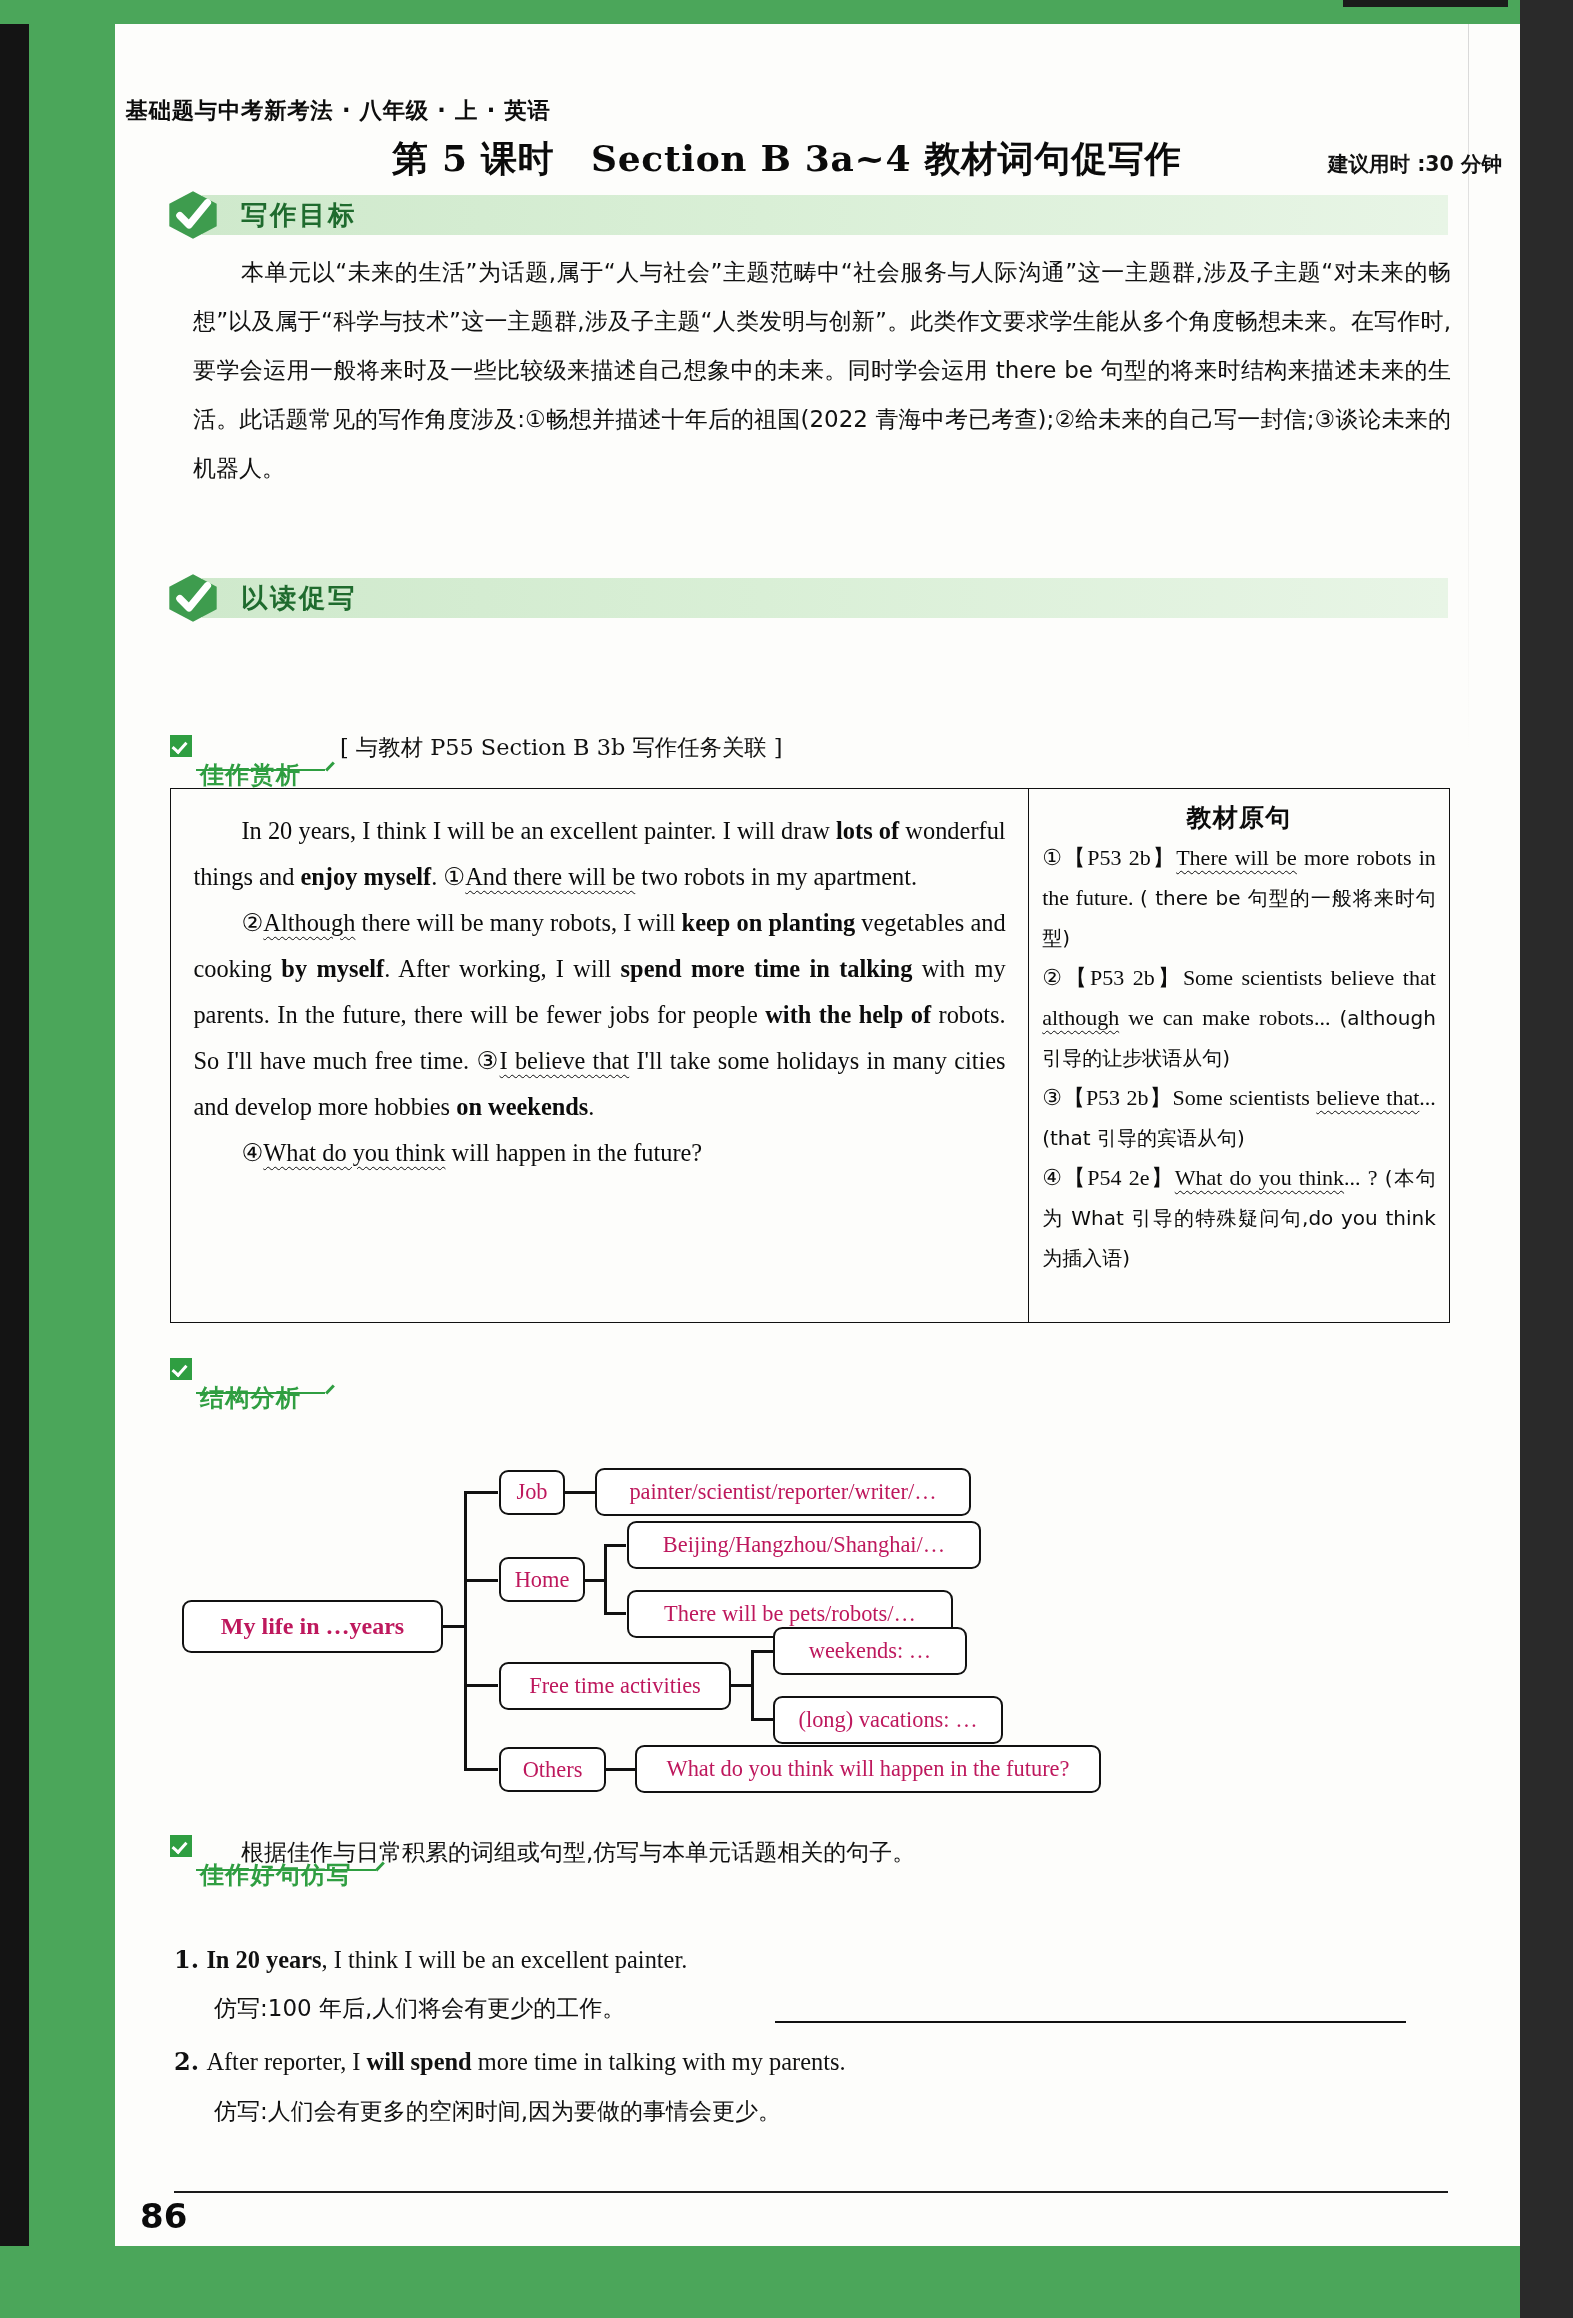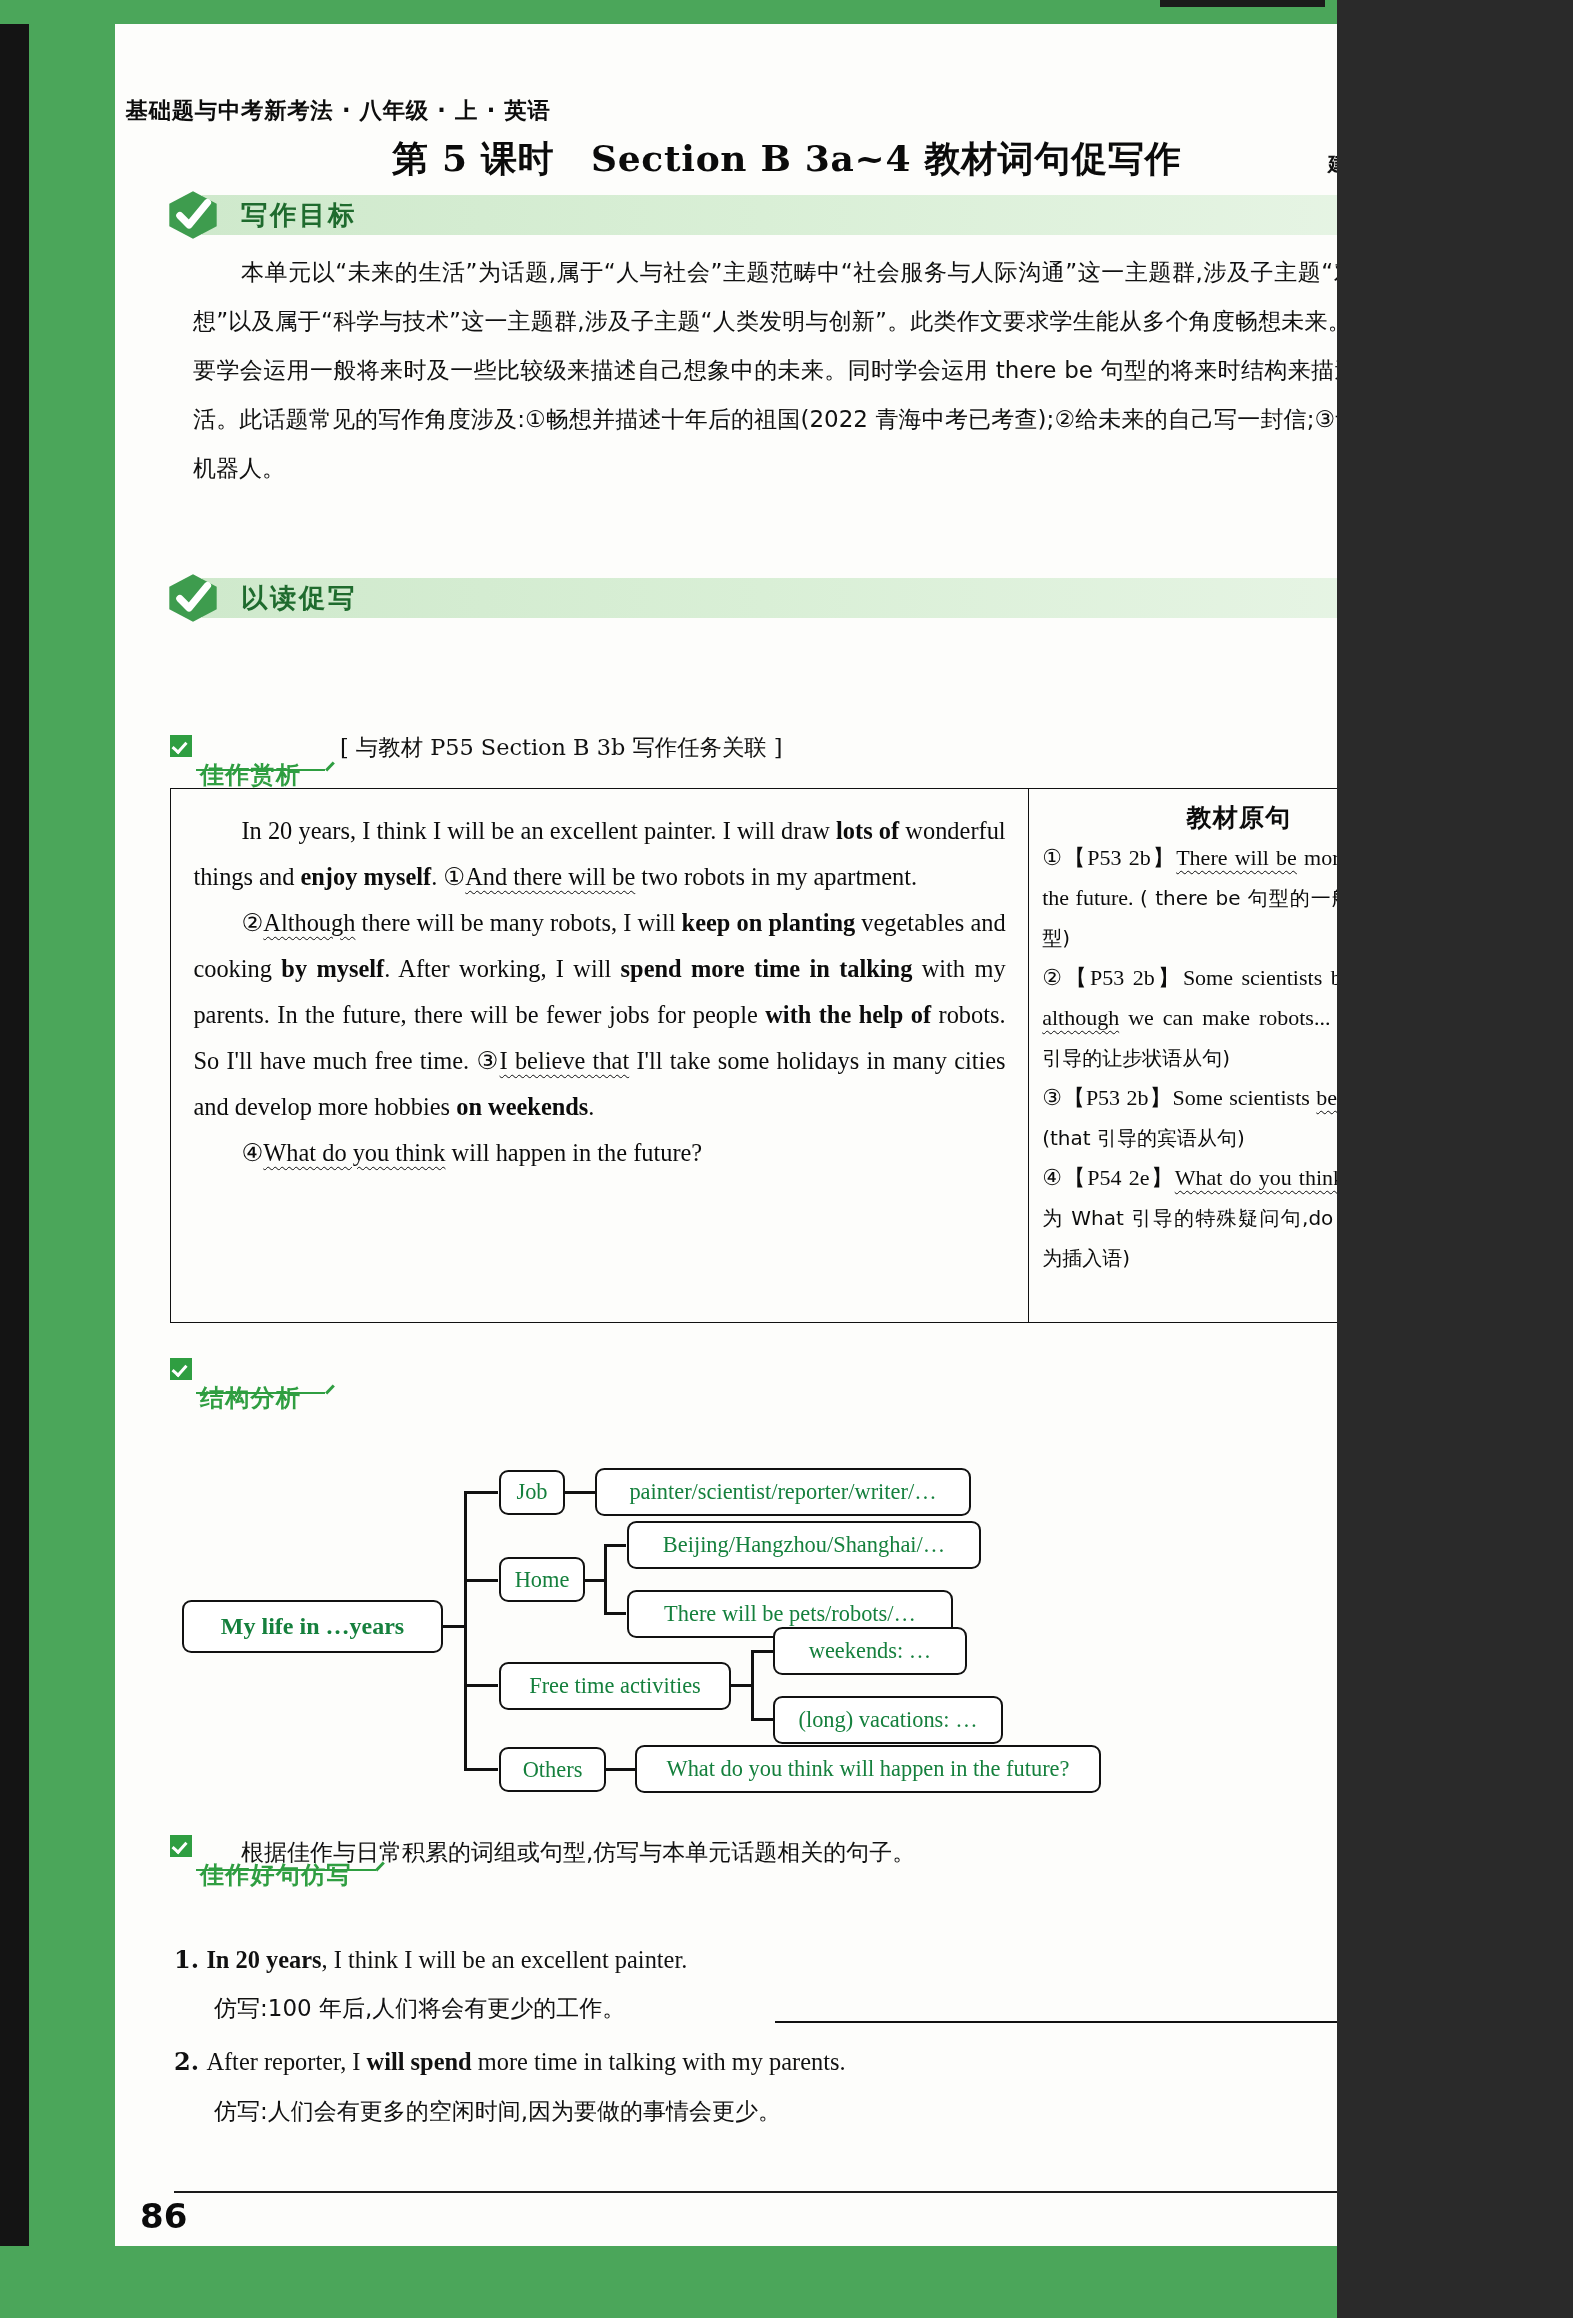--- a/index.html
+++ b/index.html
@@ -3,21 +3,21 @@
 <meta charset="utf-8">
 <title>教材词句促写作</title>
 <style>
   html, body {
     margin: 0;
     padding: 0;
     background: #2a2a2a;
   }
   .page {
     position: relative;
-    width: 1337px;
+    width: 1520px;
     height: 2319px;
     background: #ffffff;
     overflow: hidden;
     font-family: "Liberation Serif", "DejaVu Serif", serif;
     box-sizing: border-box;
   }
   
   .frame-top {
     position: absolute; left: 0; top: 0;
     width: 1573px; height: 24px;
@@ -265,21 +265,21 @@
     width: 1280px; height: 343px;
   }
   .node {
     position: absolute;
     box-sizing: border-box;
     border: 2px solid #111;
     border-radius: 9.2px;
     background: #fff;
     font-family: "Liberation Serif", "DejaVu Serif", serif;
     font-size: 22.4px;
-    color: #15803d;
+    color: #be185d;
     display: flex;
     align-items: center;
     justify-content: center;
     padding: 0 23px;
     white-space: nowrap;
   }
   .node.root {
     font-weight: bold;
     font-size: 24px;
   }

